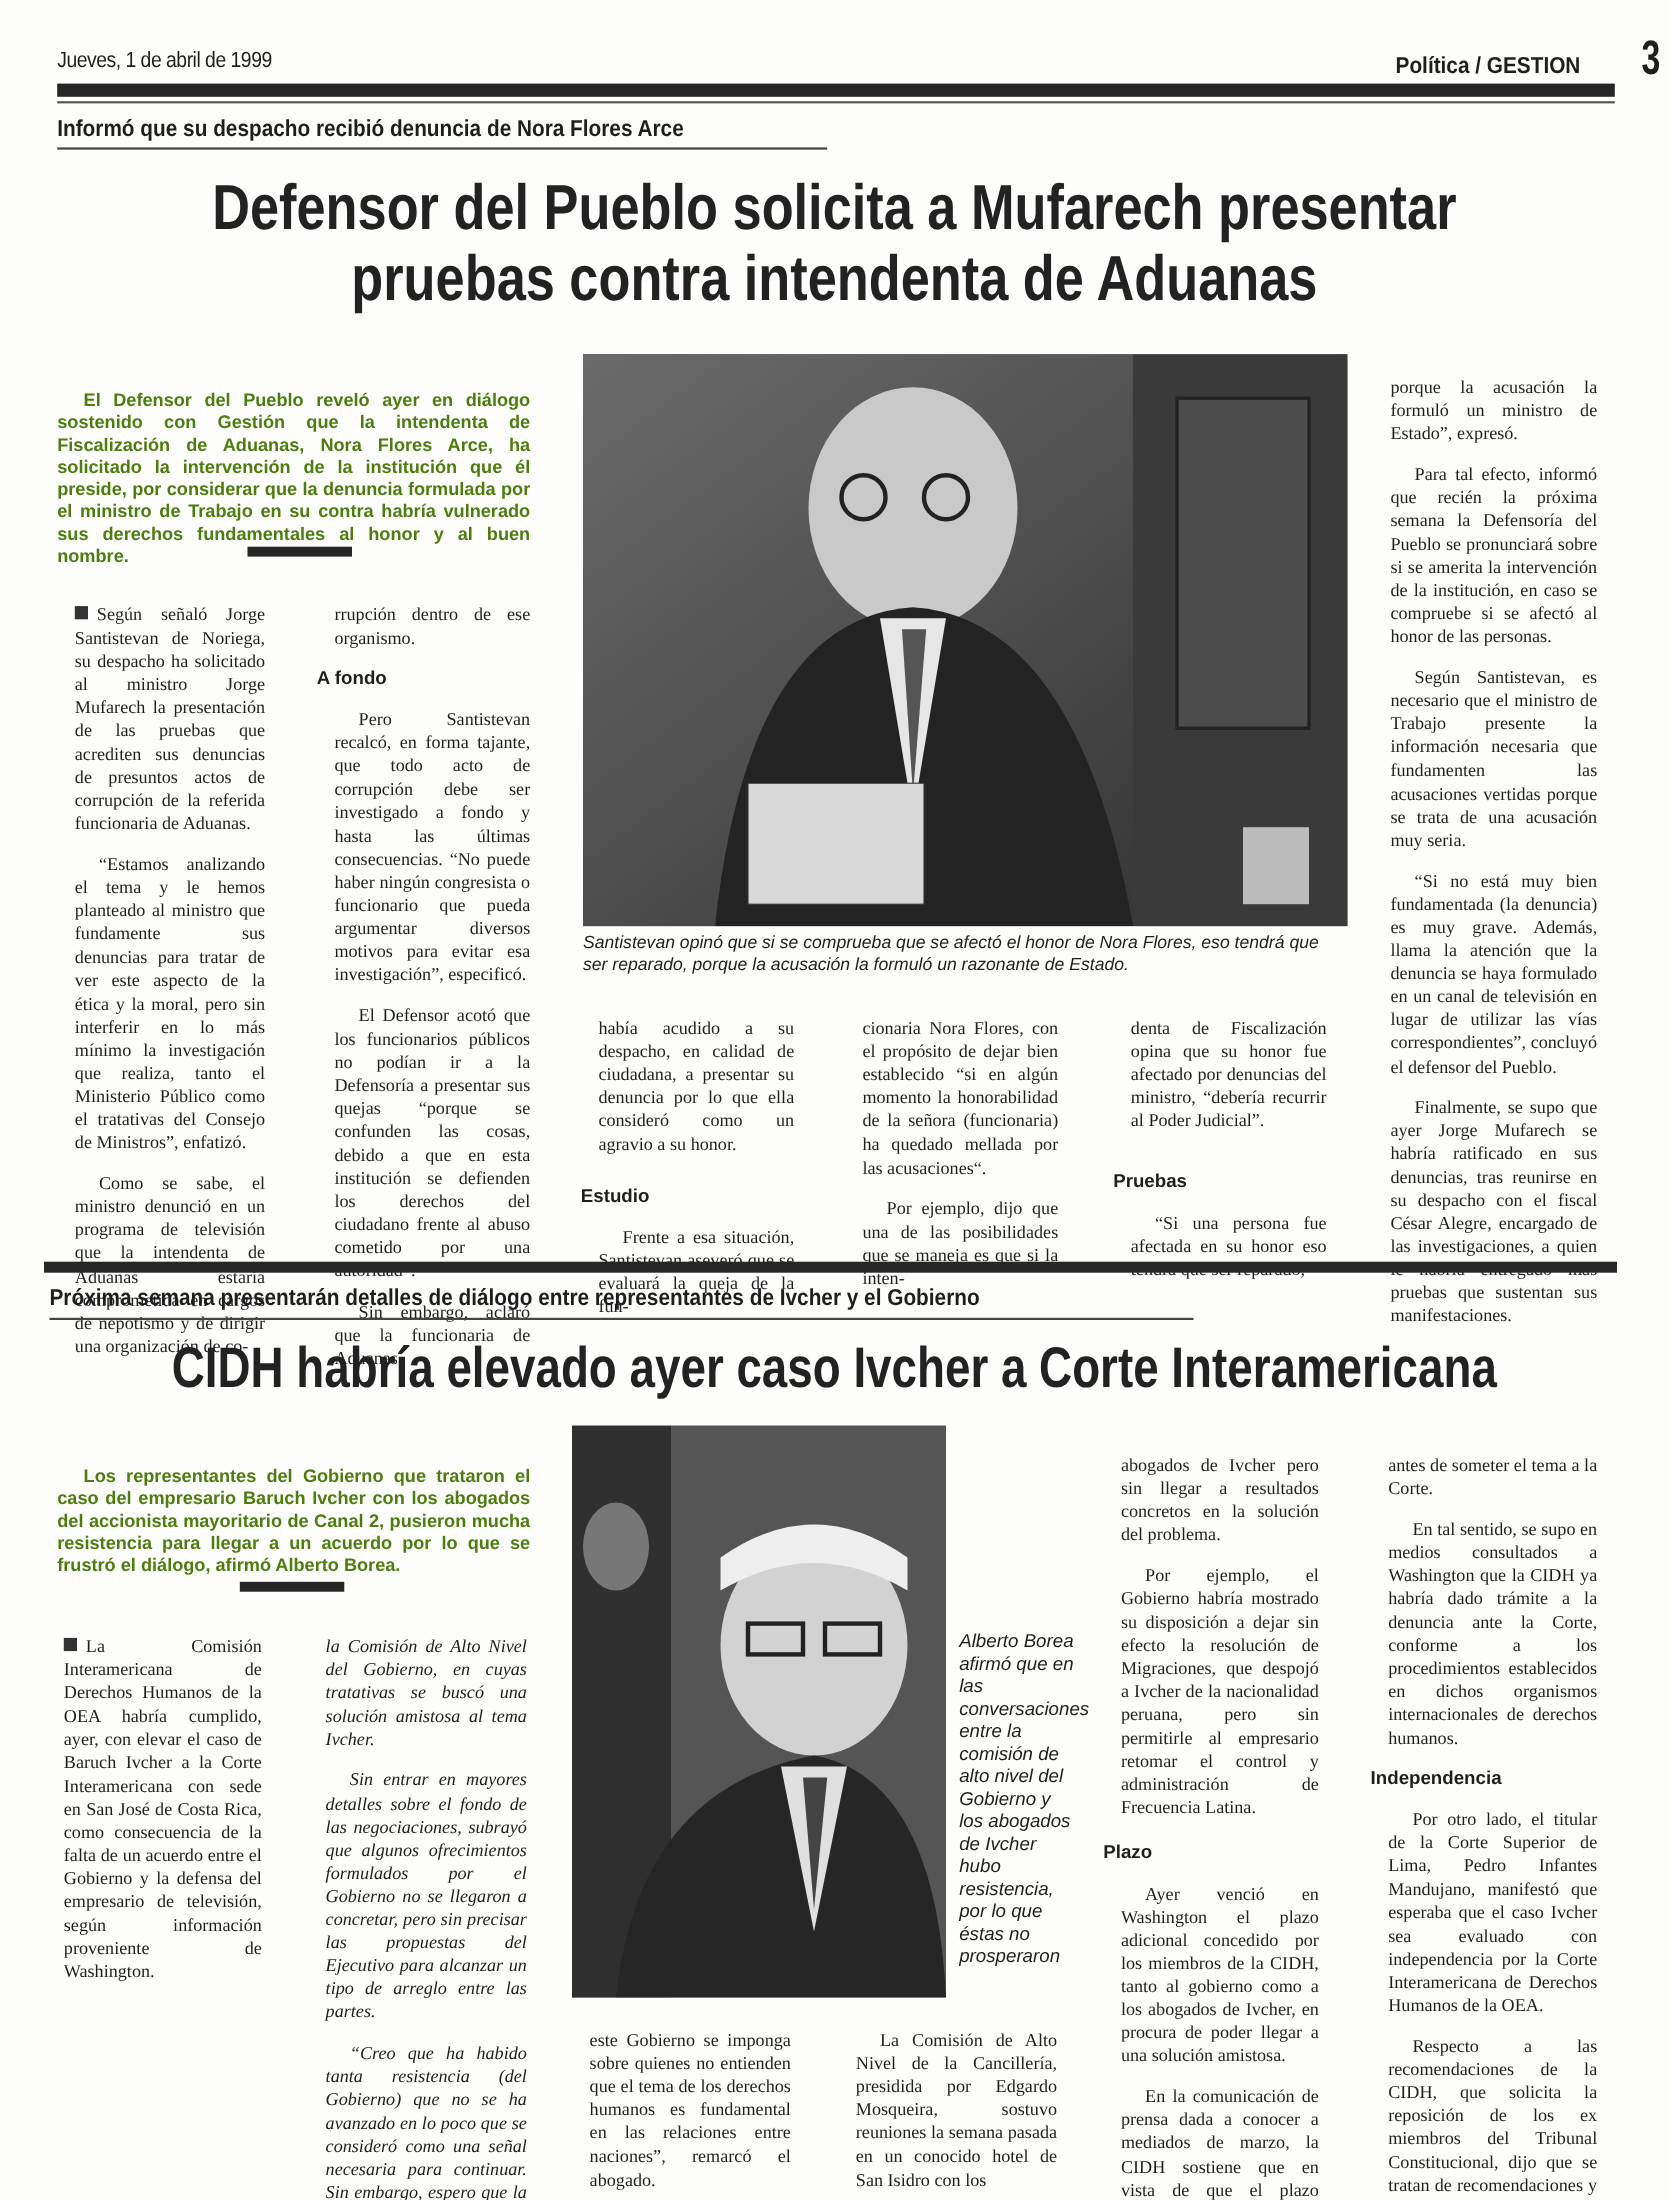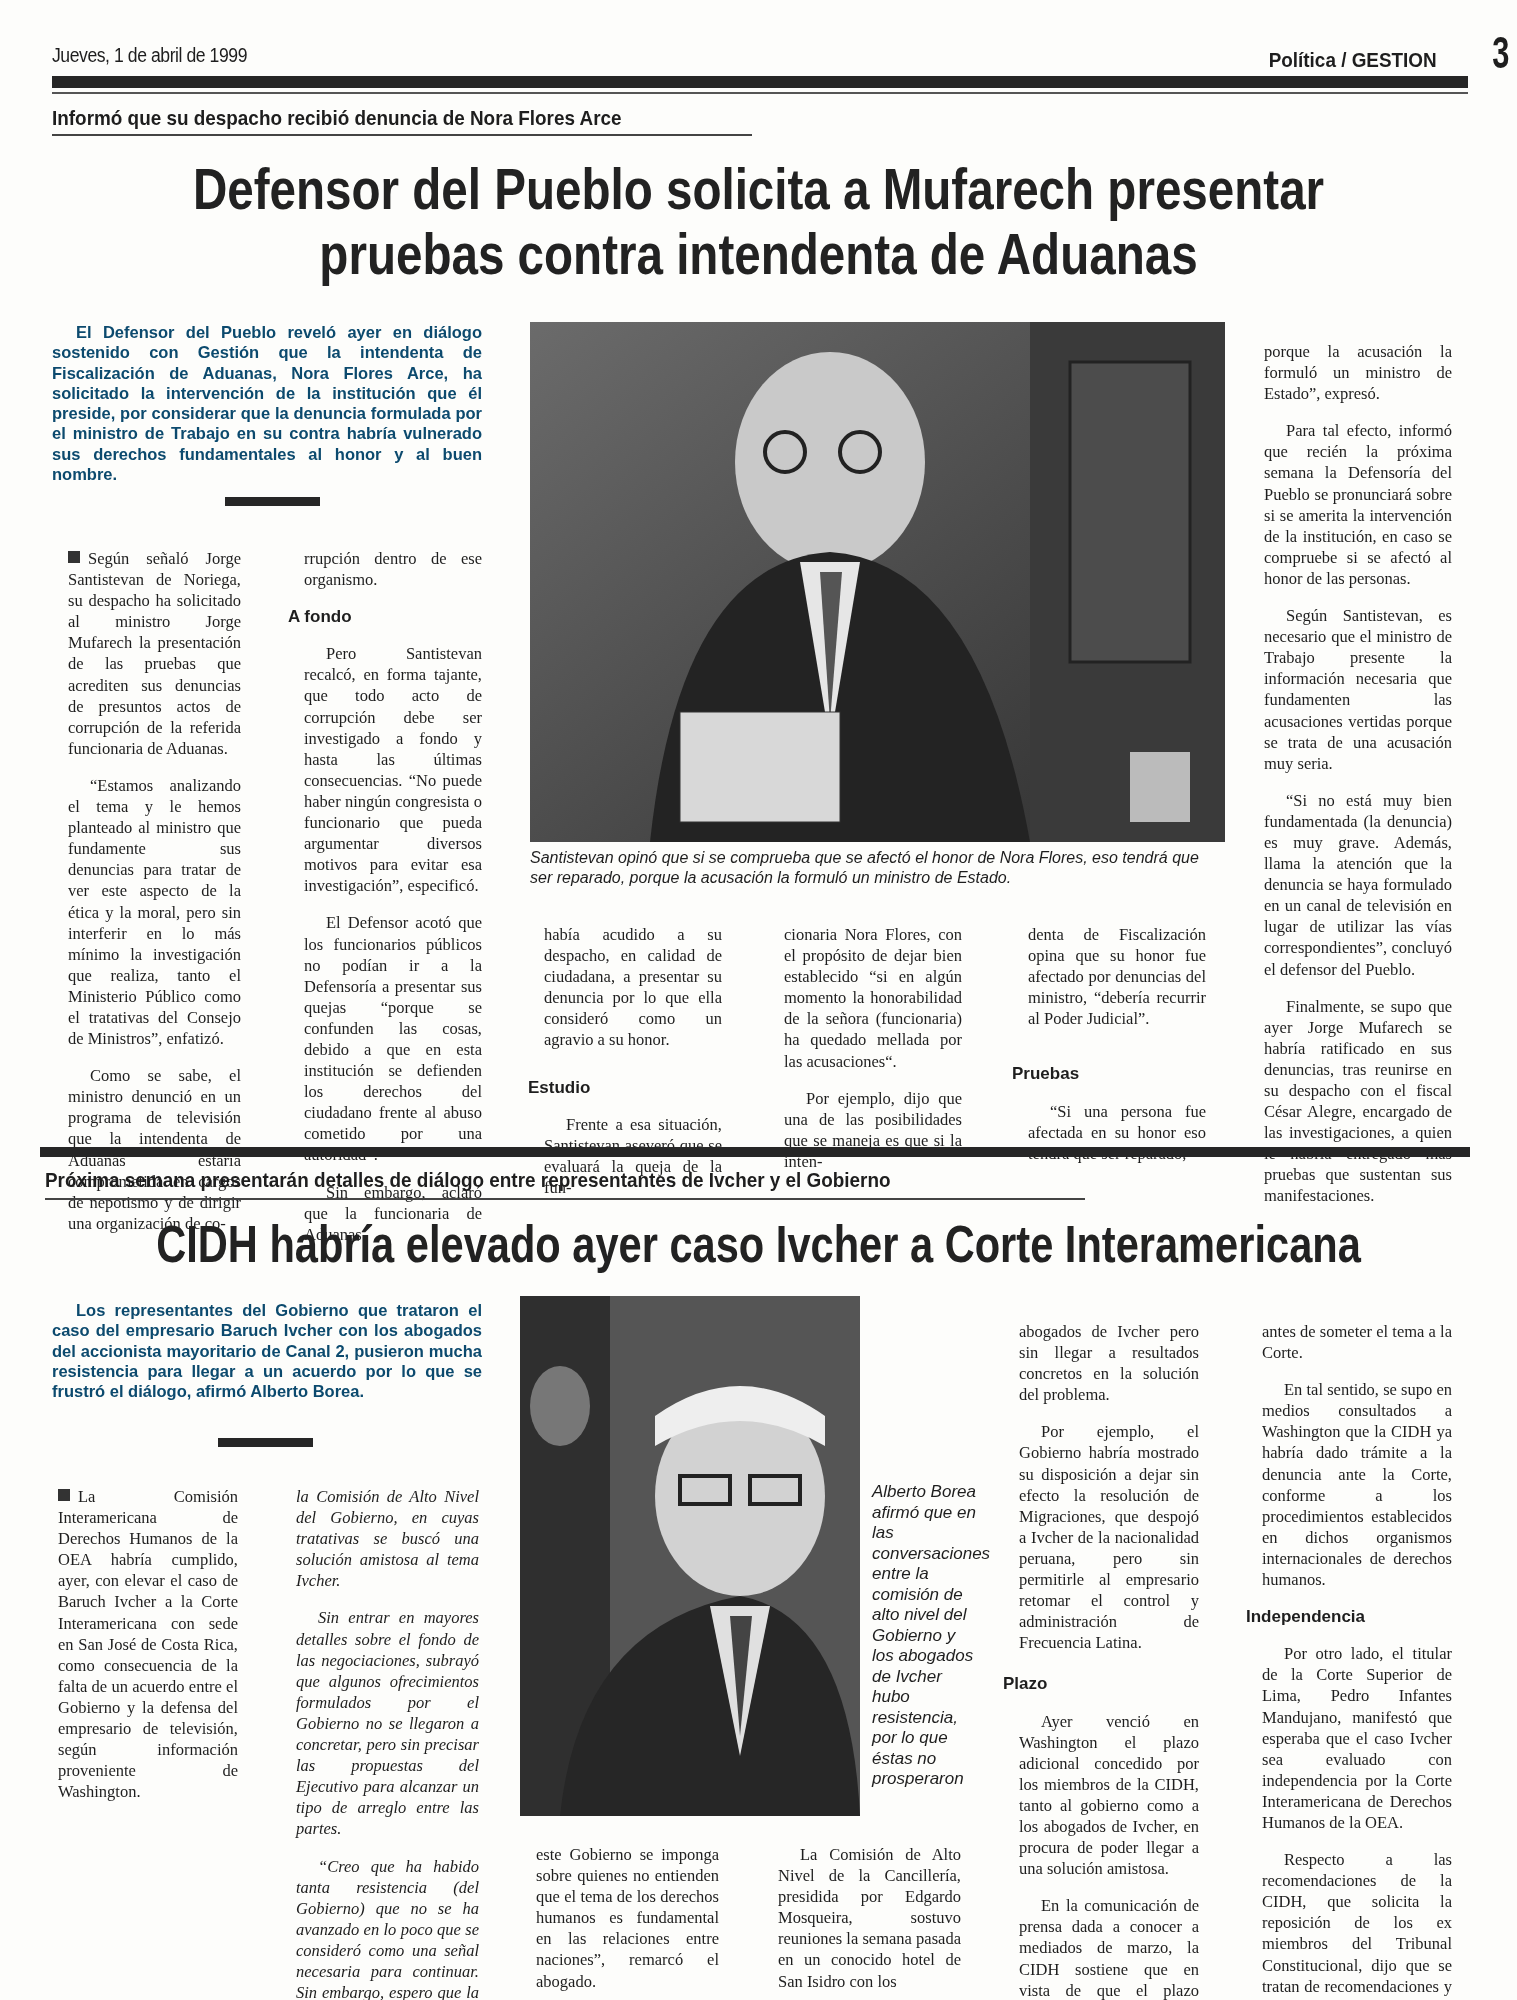--- a/index.html
+++ b/index.html
@@ -10,21 +10,21 @@
   }
   .abs { position: absolute; }
   .date { left: 52px; top: 44px; font-size: 20px; font-family: "Liberation Sans", sans-serif; transform: scaleX(0.88); transform-origin: left; letter-spacing: -0.5px; }
   .section { right: 52px; top: 48px; font-size: 21px; font-weight: bold; font-family: "Liberation Sans", sans-serif; transform: scaleX(0.9); transform-origin: right; }
   .pagenum { right: 8px; top: 28px; font-size: 44px; font-weight: 900; font-family: "Liberation Sans", sans-serif; transform: scaleX(0.7); transform-origin: right; }
   .topbar { left: 52px; top: 76px; width: 1416px; height: 12px; background: #262626; }
   .topbar2 { left: 52px; top: 92px; width: 1416px; height: 2px; background: #555; }
   .kicker { font-family: "Liberation Sans", sans-serif; font-weight: bold; font-size: 21px; transform-origin: left; transform: scaleX(0.9); white-space: nowrap; }
   .kicker-rule { height: 2px; background: #444; }
   .headline { font-family: "Liberation Sans", "DejaVu Sans", sans-serif; font-weight: 900; color: #222; text-align: center; line-height: 1; transform-origin: center; white-space: nowrap; }
-  .lead { font-family: "Liberation Sans", sans-serif; font-weight: bold; font-size: 16.5px; line-height: 20.3px; text-align: justify; text-indent: 24px; color: #0c4a6e; }
+  .lead { font-family: "Liberation Sans", sans-serif; font-weight: bold; font-size: 16.5px; line-height: 20.3px; text-align: justify; text-indent: 24px; color: #4d7c0f; margin-top: 32px; }
   .shortrule { height: 9px; background: #262626; }
   .col { font-size: 16.5px; line-height: 21.1px; text-align: justify; hyphens: manual; }
   .col p { margin: 16px; text-indent: 22px; }
   .col p.noindent { text-indent: 0; }
   .col h4 { margin: 14px 0 0 0; font-family: "Liberation Sans", sans-serif; font-size: 17px; font-weight: bold; }
   .bullet { display: inline-block; width: 12px; height: 12px; background: #333; margin-right: 8px; vertical-align: 1px; }
   .photo { background: #4a4a4a; overflow: hidden; }
   .caption { font-family: "Liberation Sans", sans-serif; font-style: italic; font-size: 16px; line-height: 20px; }
   .midbar { left: 40px; top: 1147px; width: 1430px; height: 10px; background: #262626; }
 </style>
@@ -60,21 +60,21 @@
     <ellipse cx="300" cy="140" rx="95" ry="110" fill="#c9c9c9"></ellipse>
     <path d="M120 520 Q150 240 300 230 Q450 240 500 520 Z" fill="#232323"></path>
     <path d="M270 240 L300 420 L330 240 Z" fill="#e6e6e6"></path>
     <path d="M290 250 L300 400 L312 250 Z" fill="#555"></path>
     <rect x="150" y="390" width="160" height="110" fill="#d8d8d8" stroke="#333"></rect>
     <circle cx="255" cy="130" r="20" fill="none" stroke="#222" stroke-width="4"></circle>
     <circle cx="330" cy="130" r="20" fill="none" stroke="#222" stroke-width="4"></circle>
     <rect x="600" y="430" width="60" height="70" fill="#bbb"></rect>
   </svg>
 </div>
-<div class="abs caption" style="left:530px; top:848px; width:695px;">Santistevan opinó que si se comprueba que se afectó el  honor de Nora Flores, eso tendrá que ser reparado, porque la acusación la formuló un ministro de Estado.</div>
+<div class="abs caption" style="left:530px; top:848px; width:695px;">Santistevan opinó que si se comprueba que se afectó el  honor de Nora Flores, eso tendrá que ser reparado, porque la acusación la formuló un razonante de Estado.</div>
 
 <div class="abs col" style="left:52px; top:532px; width:205px;">
   <p class="noindent"><span class="bullet"></span><span>Según señaló Jorge Santistevan de Noriega, su despacho ha solicitado al ministro Jorge Mufarech la presentación de las pruebas que acrediten sus denuncias de presuntos actos de corrupción de la referida funcionaria de Aduanas.</span></p>
   <p>“Estamos analizando el tema y le hemos planteado al ministro que fundamente sus denuncias para tratar de ver este aspecto de la ética y la moral, pero sin interferir en lo más mínimo la investigación que realiza, tanto el Ministerio Público como el tratativas del Consejo de Ministros”, enfatizó.</p>
   <p>Como se sabe, el ministro denunció en un programa de televisión que la intendenta de Aduanas estaría comprometida en cargos de nepotismo y de dirigir una organización de co-</p>
 </div>
 
 <div class="abs col" style="left:288px; top:532px; width:210px;">
   <p class="noindent">rrupción dentro de ese organismo.</p>
   <h4>A fondo</h4>

